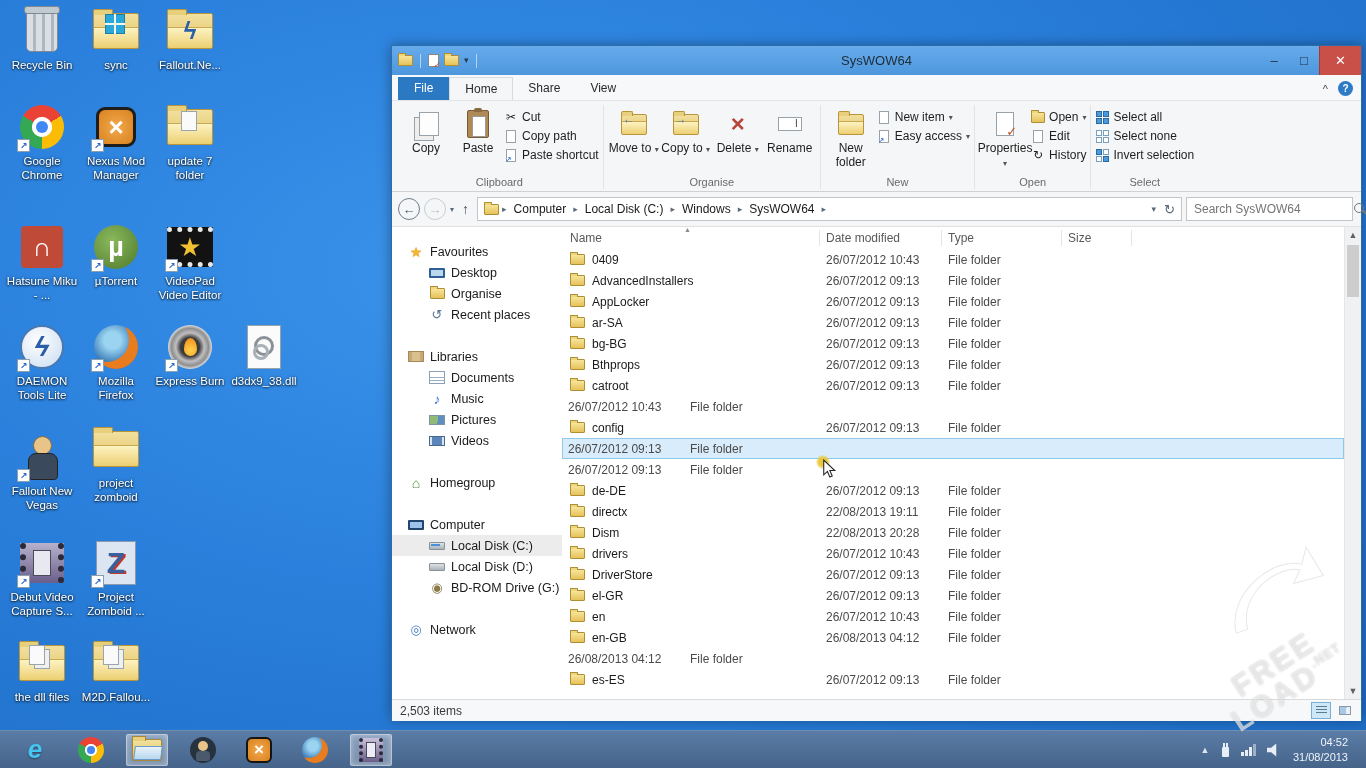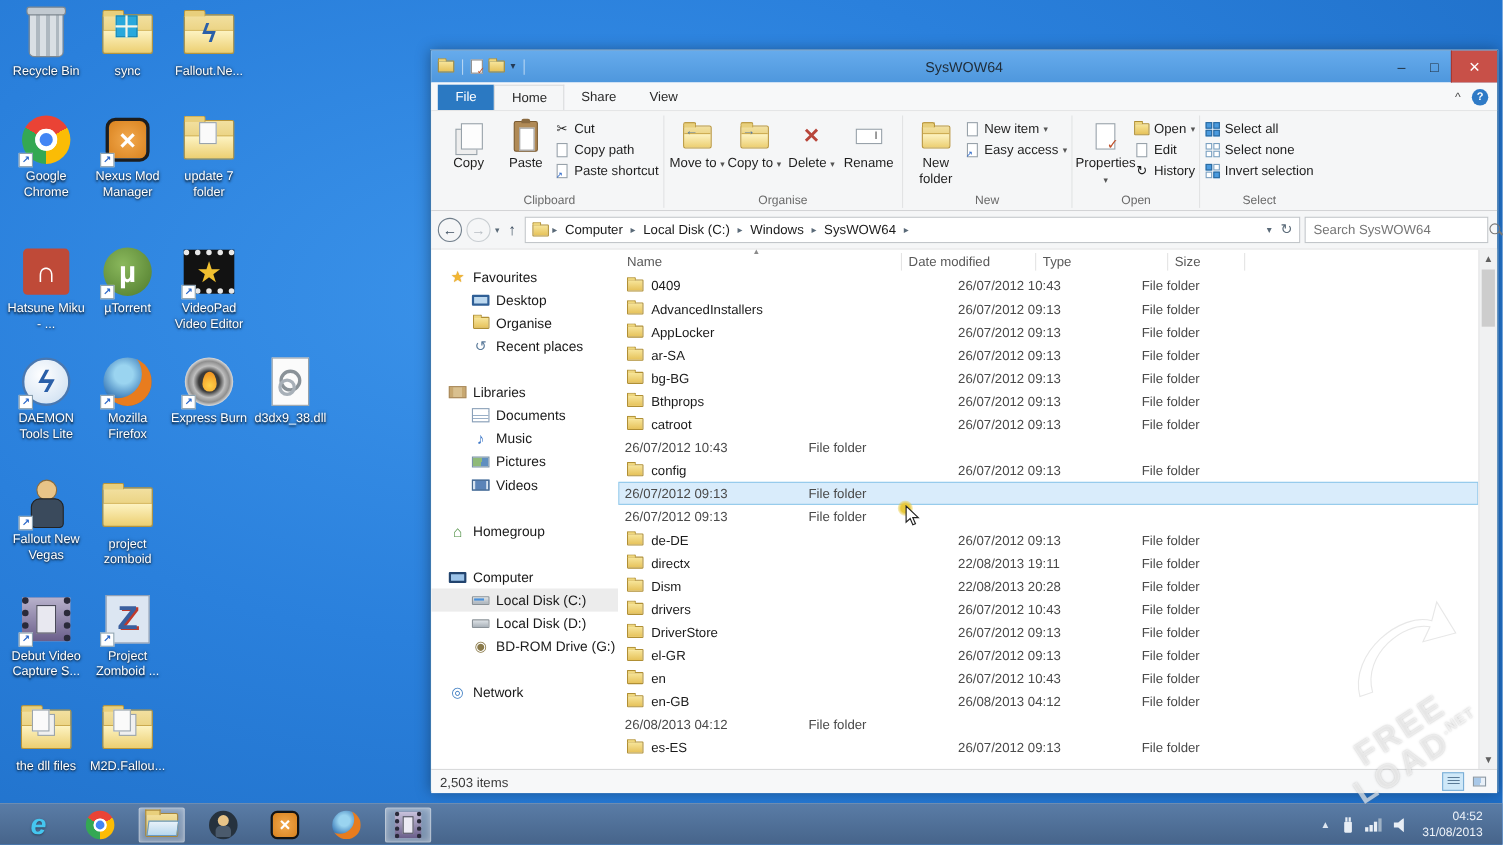--- a/index.html
+++ b/index.html
@@ -200,21 +200,21 @@
   .si-network { color:#3f7ec2; font-size:13px; }
 
   .filearea { flex:1; position:relative; }
   .fhead { height:22px; display:flex; color:#595959; align-items:center; position:relative; }
   .fhead .hc { height:16px; display:flex; align-items:center; padding-left:6px;
     border-right:1px solid #e4e4e4; }
   .sortmark { position:absolute; left:122px; top:-1px; font-size:7px; color:#8a8a8a; }
   .hc.c-name { padding-left:8px; }
   .c-name { width:258px; } .c-date { width:122px; } .c-type { width:120px; } .c-size { width:70px; }
   .frows { height:450px; overflow:hidden; }
-  .frow { height:21px; display:flex; align-items:center; color:#1a1a1a;gap:45px; }
+  .frow { height:21px; display:flex; align-items:center; color:#1a1a1a; }
   .frow .cell { display:flex; align-items:center; height:100%; }
   .frow .c-name { padding-left:8px; gap:7px; }
   .frow .c-date, .frow .c-type { padding-left:6px; color:#4a4a4a; }
   .frow.hl { background:#d9ecfb; outline:1px solid #90c8ea; outline-offset:-1px; }
 
   .vscroll { width:17px; background:#f0f1f2; border-left:1px solid #e4e5e6; position:relative; }
   .vscroll .sarr { position:absolute; left:0; width:100%; text-align:center; color:#606060; font-size:9px; }
   .vscroll .sarr.up { top:3px; }
   .vscroll .sarr.down { bottom:3px; }
   .vthumb { position:absolute; left:2px; top:18px; width:12px; height:52px; background:#cdcdcd; }
@@ -386,21 +386,21 @@
       </div>
       <div class="lbl">d3dx9_38.dll</div>
     </div>
     <div class="dtile" style="left: 6px; top: 432px;">
       <div class="art">
         <div class="dk-vault"></div>
         <div class="sc">↗</div>
       </div>
       <div class="lbl">Fallout New Vegas</div>
     </div>
-    <div class="dtile" style="left: 80px; top: 436px;">
+    <div class="dtile" style="left: 80px; top: 424px;">
       <div class="art">
         <div class="bigfold"></div>
       </div>
       <div class="lbl">project zomboid</div>
     </div>
     <div class="dtile" style="left: 6px; top: 538px;">
       <div class="art">
         <div class="dk-debut"></div>
         <div class="sc">↗</div>
       </div>

